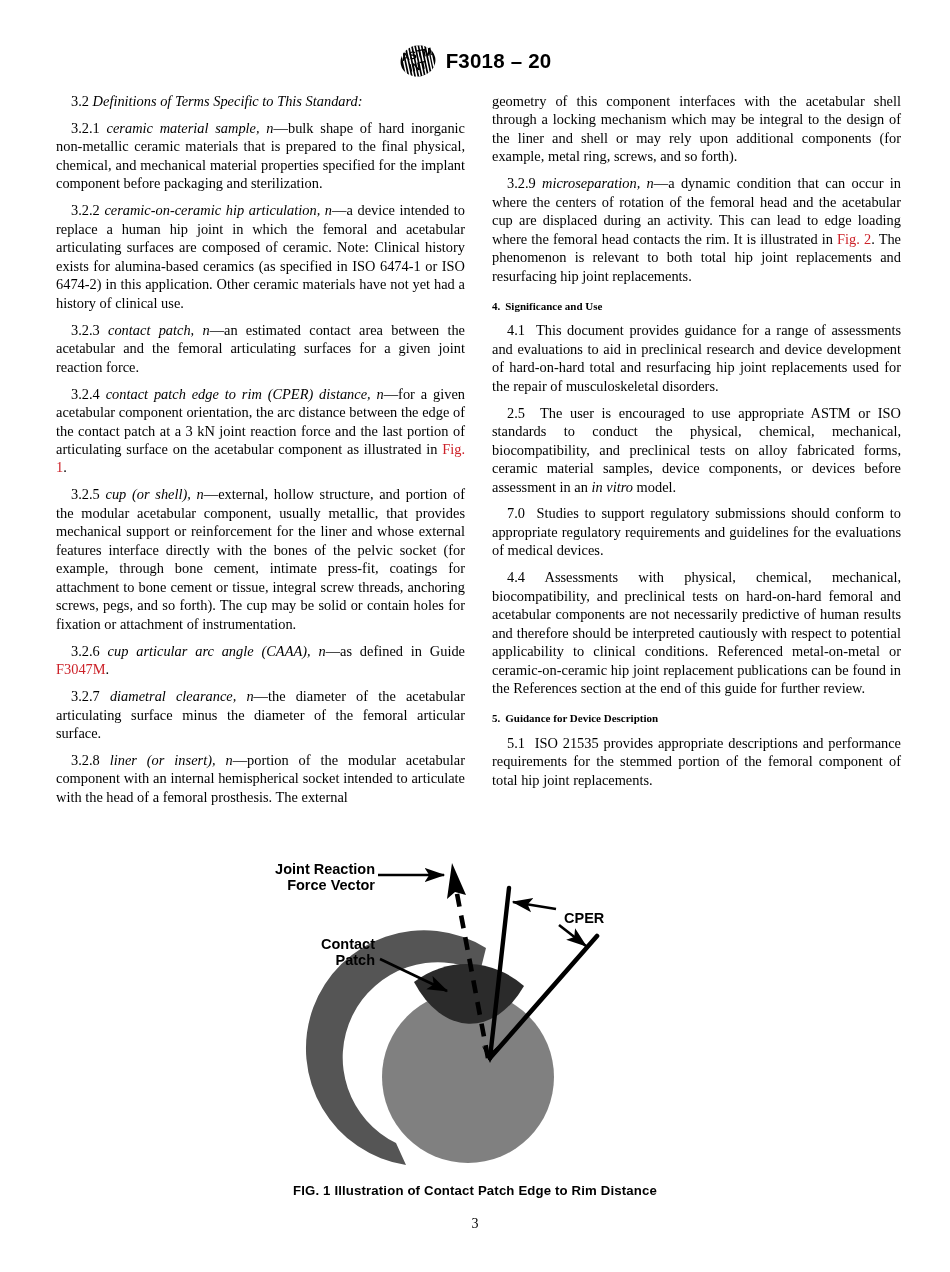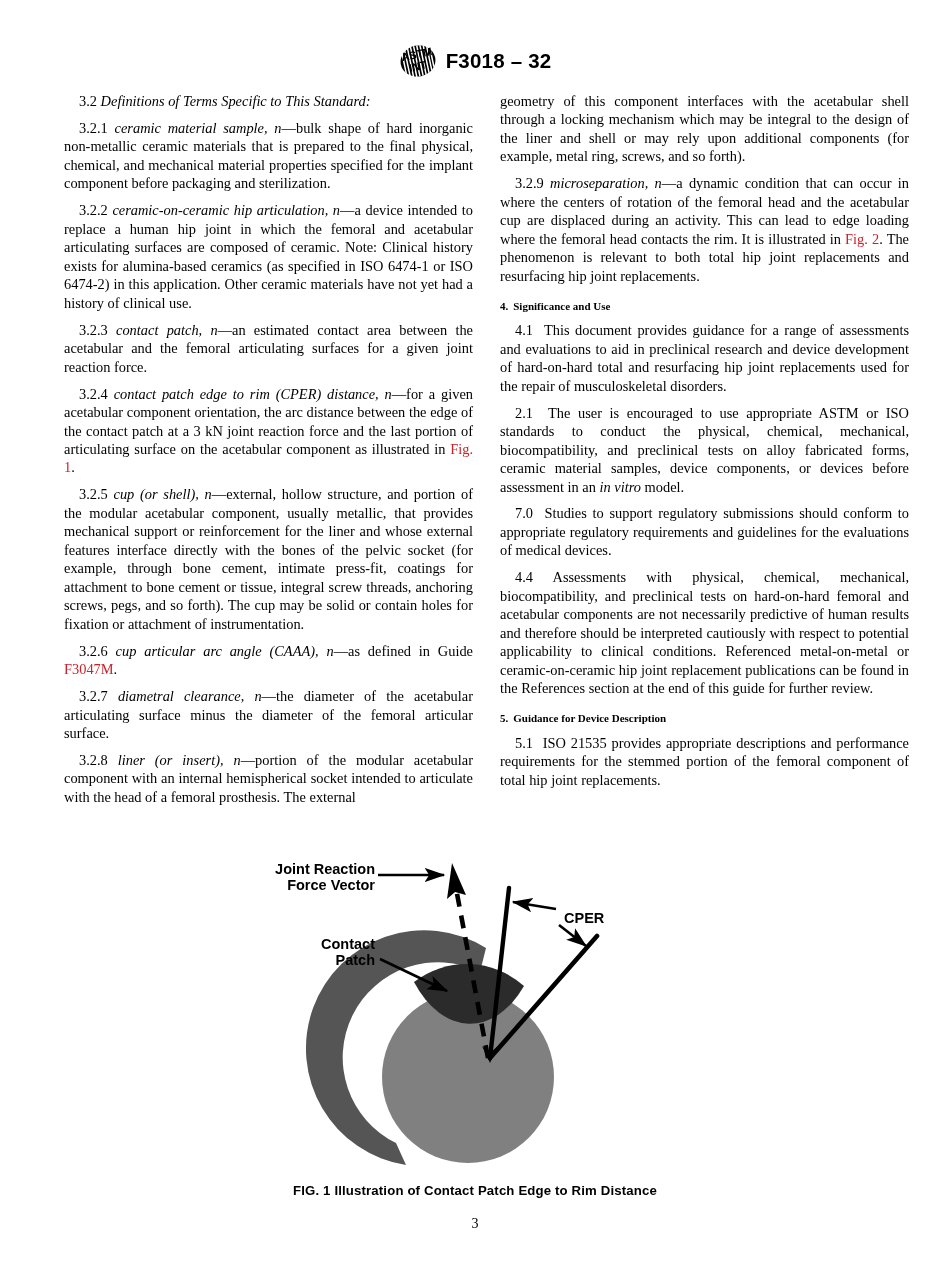--- a/index.html
+++ b/index.html
@@ -37,21 +37,21 @@
     font-weight: bold;
     font-size: 20.5px;
     letter-spacing: 0.2px;
     white-space: nowrap;
   }
 
   
   .columns {
     position: absolute;
     top: 92px;
-    left: 64px;
+    left: 56px;
     width: 845px;
     display: flex;
     gap: 27px;
   }
   .col {
     width: 409px;
   }
 
   p {
     margin: 0;
@@ -151,21 +151,21 @@
         <rect x="26.6" y="3" width="1.5" height="28" rx="0.5"></rect>
         <rect x="29.8" y="5" width="1.5" height="24" rx="0.5"></rect>
         <rect x="32.6" y="8" width="1.5" height="18" rx="0.5"></rect>
       </g>
       <g fill="#000000" font-family="Liberation Sans, sans-serif" font-weight="bold" font-size="11" transform="rotate(-12 19 17)">
         <text x="3.5" y="14">ASTM</text>
         <text x="9" y="26">INT</text>
       </g>
     </svg>
   </span>
-  <span class="designation">F3018 – 32</span>
+  <span class="designation">F3018 – 20</span>
 </div>
 
 <div class="columns">
 
   <div class="col">
 
     <p class="first"><span class="sec-num">3.2</span> <span class="term">Definitions of Terms Specific to This Standard:</span></p>
 
     <p class="para"><span class="sec-num">3.2.1</span> <span class="term">ceramic material sample, n</span><span>—bulk shape of hard inorganic non-metallic ceramic materials that is prepared to the final physical, chemical, and mechanical material properties specified for the implant component before packaging and sterilization.</span></p>
 
@@ -188,21 +188,21 @@
   <div class="col">
 
     <p class="first cont"><span>geometry of this component interfaces with the acetabular shell through a locking mechanism which may be integral to the design of the liner and shell or may rely upon additional components (for example, metal ring, screws, and so forth).</span></p>
 
     <p class="para"><span class="sec-num">3.2.9</span> <span class="term">microseparation, n</span><span>—a dynamic condition that can occur in where the centers of rotation of the femoral head and the acetabular cup are displaced during an activity. This can lead to edge loading where the femoral head contacts the rim. It is illustrated in </span><a class="lnk">Fig. 2</a><span>. The phenomenon is relevant to both total hip joint replacements and resurfacing hip joint replacements.</span></p>
 
     <h2 class="heading"><span class="hnum">4.</span><span>Significance and Use</span></h2>
 
     <p class="para"><span class="sec-num">4.1</span>&nbsp; <span>This document provides guidance for a range of assessments and evaluations to aid in preclinical research and device development of hard-on-hard total and resurfacing hip joint replacements used for the repair of musculoskeletal disorders.</span></p>
 
-    <p class="para"><span class="sec-num">2.1</span>&nbsp; <span>The user is encouraged to use appropriate ASTM or ISO standards to conduct the physical, chemical, mechanical, biocompatibility, and preclinical tests on alloy fabricated forms, ceramic material samples, device components, or devices before assessment in an </span><span class="ital">in vitro</span><span> model.</span></p>
+    <p class="para"><span class="sec-num">2.5</span>&nbsp; <span>The user is encouraged to use appropriate ASTM or ISO standards to conduct the physical, chemical, mechanical, biocompatibility, and preclinical tests on alloy fabricated forms, ceramic material samples, device components, or devices before assessment in an </span><span class="ital">in vitro</span><span> model.</span></p>
 
     <p class="para"><span class="sec-num">7.0</span>&nbsp; <span>Studies to support regulatory submissions should conform to appropriate regulatory requirements and guidelines for the evaluations of medical devices.</span></p>
 
     <p class="para"><span class="sec-num">4.4</span> <span>Assessments with physical, chemical, mechanical, biocompatibility, and preclinical tests on hard-on-hard femoral and acetabular components are not necessarily predictive of human results and therefore should be interpreted cautiously with respect to potential applicability to clinical conditions. Referenced metal-on-metal or ceramic-on-ceramic hip joint replacement publications can be found in the References section at the end of this guide for further review.</span></p>
 
     <h2 class="heading"><span class="hnum">5.</span><span>Guidance for Device Description</span></h2>
 
     <p class="para"><span class="sec-num">5.1</span>&nbsp; <span>ISO 21535 provides appropriate descriptions and performance requirements for the stemmed portion of the femoral component of total hip joint replacements.</span></p>
 
   </div>

